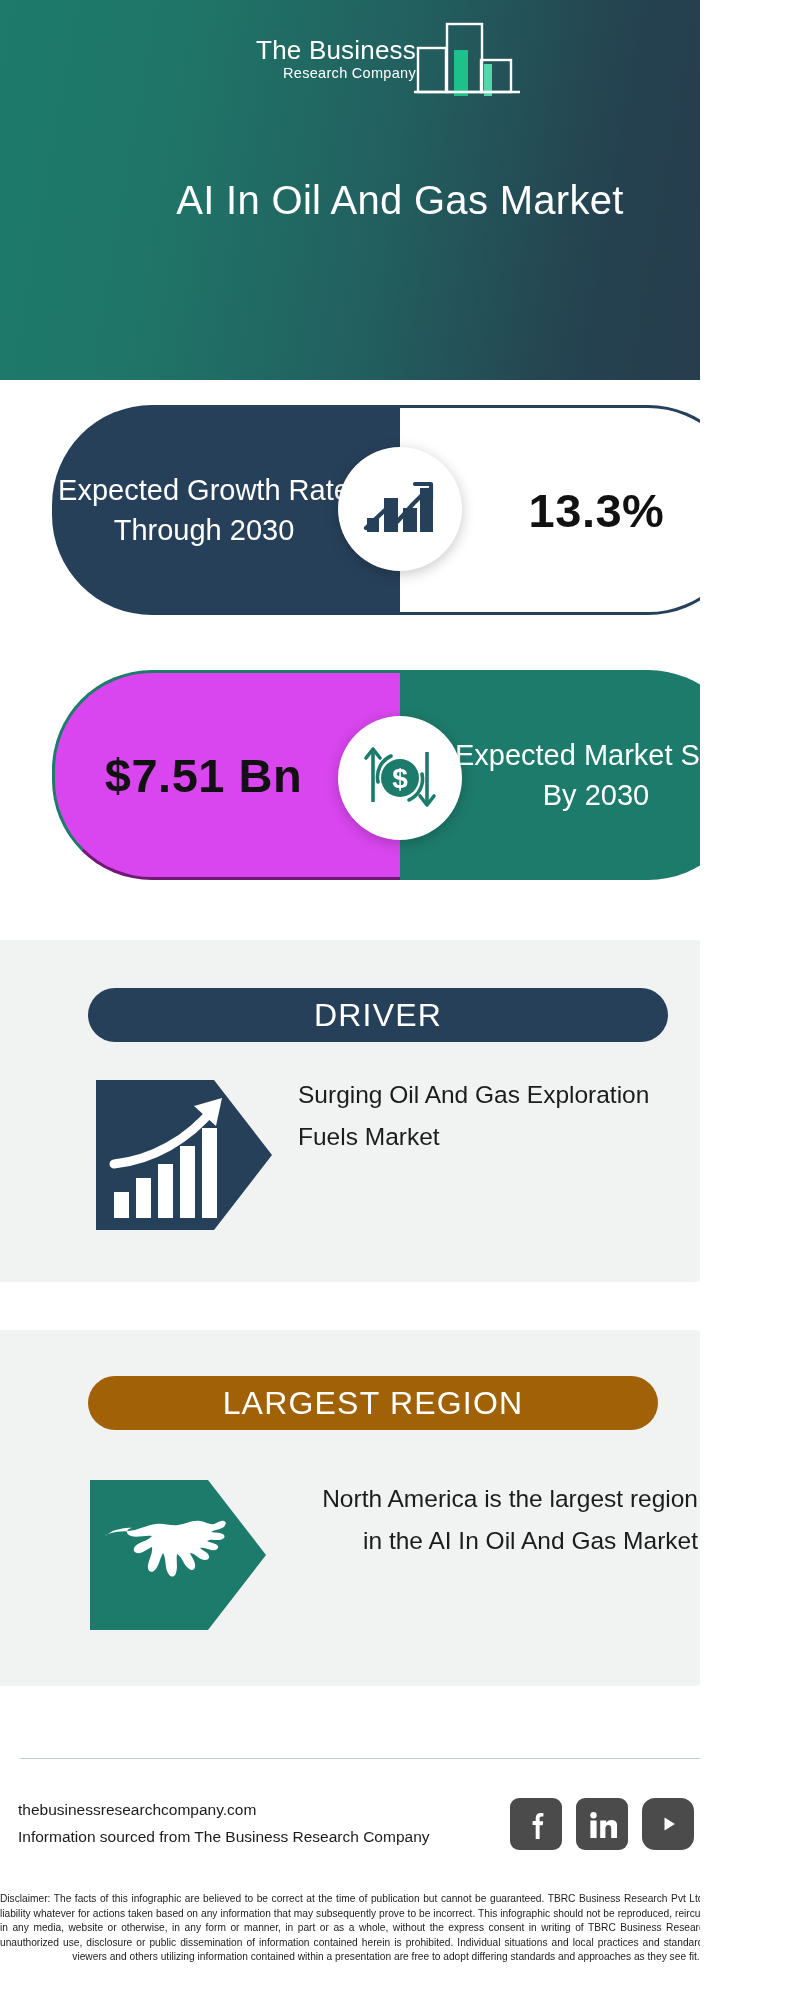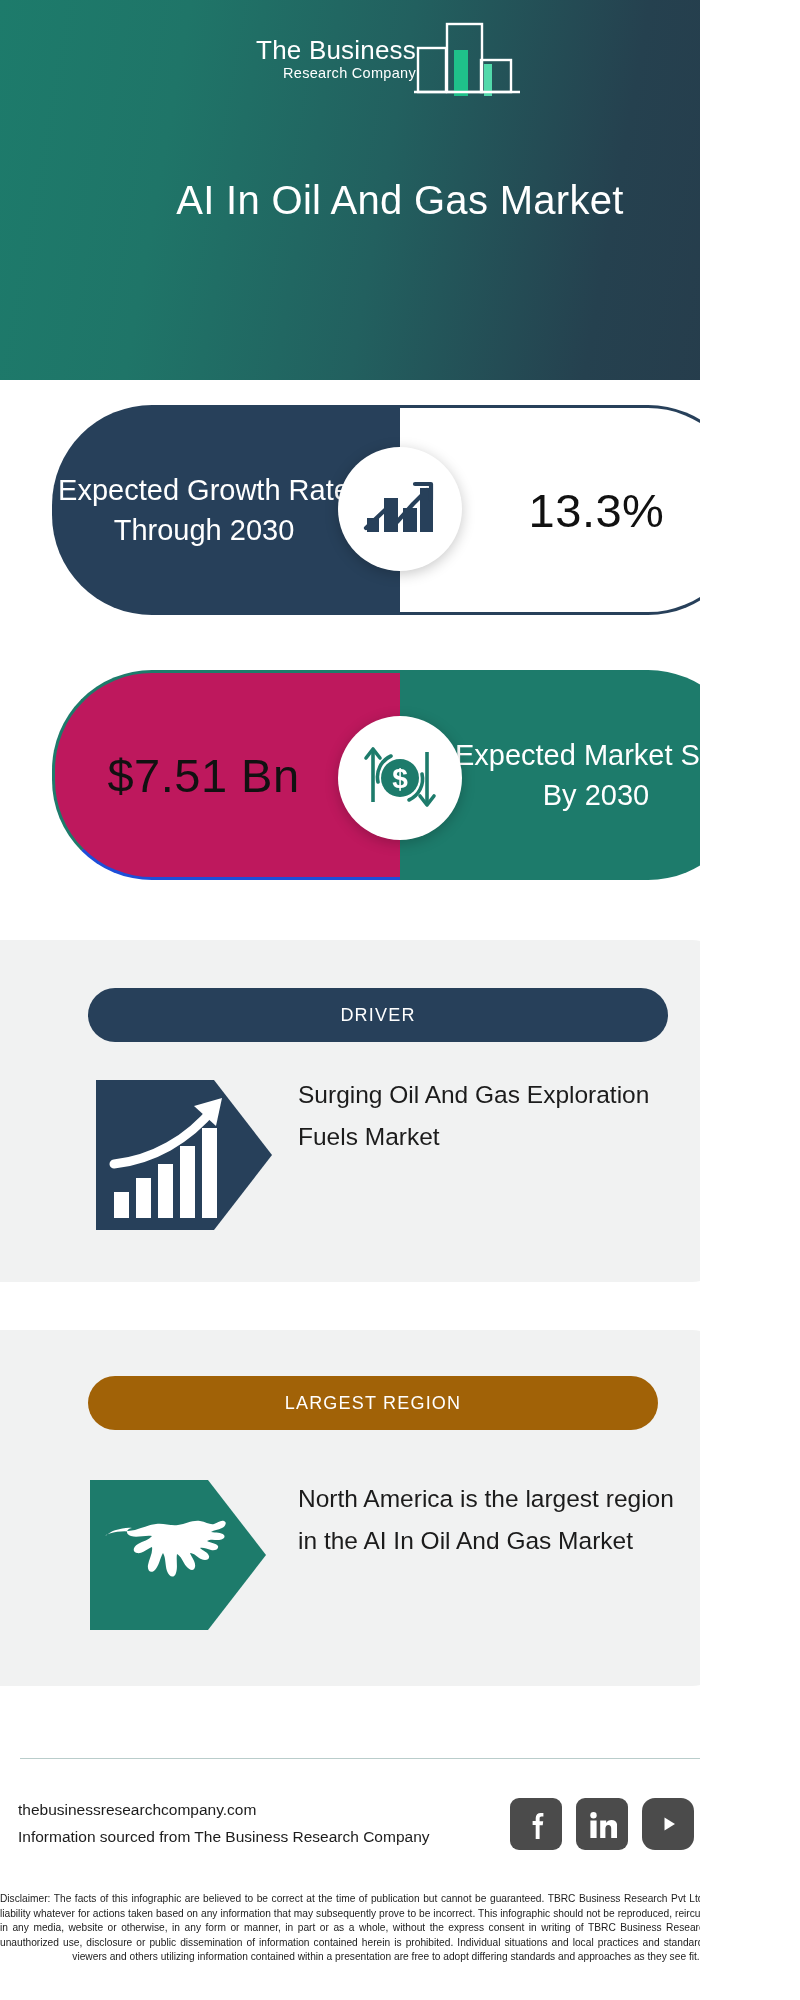--- a/index.html
+++ b/index.html
@@ -100,45 +100,45 @@
   }
   .outline-navy {
     background: #ffffff;
     border-top: 3px solid #27405a;
     border-right: 3px solid #27405a;
     border-bottom: 3px solid #27405a;
     border-radius: 0 100px 100px 0;
   }
   
   .outline-green {
-    background: #be185d;
+    background: #d946ef;
     border-top: 3px solid #1d7b6b;
     border-left: 3px solid #1d7b6b;
-    border-bottom: 3px solid #1d4ed8;
+    border-bottom: 3px solid #701a75;
     border-radius: 100px 0 0 100px;
   }
   .fill-green {
     background: #1d7b6b;
     border-radius: 0 100px 100px 0;
   }
 
   .stat-label {
     color: #ffffff;
     font-size: 29px;
     line-height: 40px;
     font-weight: 400;
     text-align: center;
     padding: 0 28px;
   }
   .stat-label.shift-left  { transform: translateX(-22px); }
   .stat-label.shift-right { transform: translateX(22px); }
   .stat-value {
     color: #111111;
     font-size: 47px;
-    font-weight: normal;
+    font-weight: bold;
     letter-spacing: 0.5px;
   }
   .stat-value.shift-left  { transform: translateX(-24px); }
   .stat-value.shift-right { transform: translateX(24px); }
 
   .icon-bubble {
     position: absolute;
     top: 42px;
     left: 50%;
     margin-left: -62px;
@@ -166,21 +166,21 @@
   .panel.region { top: 1330px; height: 356px; }
 
   .pill {
     position: absolute;
     height: 54px;
     border-radius: 32px;
     display: flex;
     align-items: center;
     justify-content: center;
     color: #ffffff;
-    font-size: 18px;
+    font-size: 32px;
     letter-spacing: 1.2px;
     text-align: right;
   }
   .pill.driver-pill { left: 88px; top: 48px; width: 580px; background: #27405a; }
   .pill.region-pill { left: 88px; top: 46px; width: 570px; background: #a16207; }
 
   .badge {
     position: absolute;
     width: 176px;
     height: 150px;
@@ -189,21 +189,21 @@
   .badge.region-badge { left: 90px; top: 150px; }
 
   .panel-text {
     position: absolute;
     color: #1c1c1c;
     font-size: 24.5px;
     line-height: 42px;
     font-weight: 400;
   }
   .panel-text.driver-text { left: 298px; top: 134px; width: 400px; }
-  .panel-text.region-text { left: 298px; top: 148px; width: 400px; }
+  .panel-text.region-text { left: 298px; top: 148px; width: 400px; text-align: right; }
 
   
   .footer-rule {
     position: absolute;
     left: 20px;
     top: 1758px;
     width: 760px;
     height: 1px;
     background: #b9cdcb;
   }

